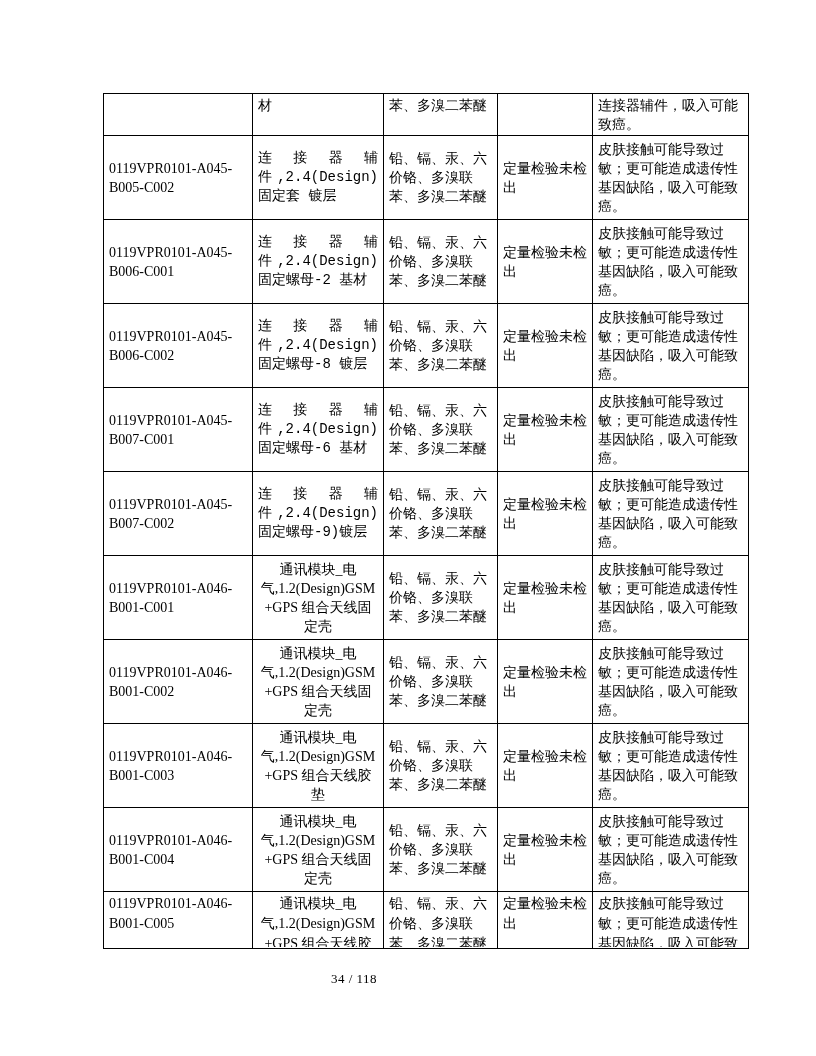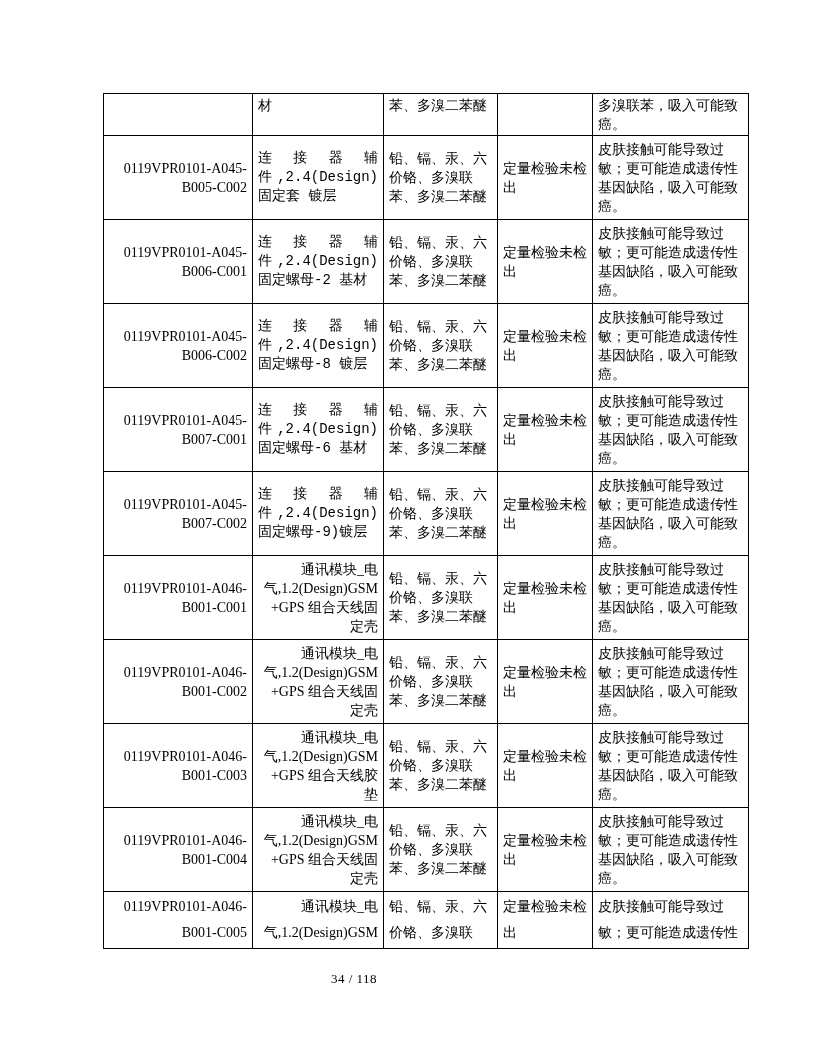--- a/index.html
+++ b/index.html
@@ -31,28 +31,28 @@
     line-height: 19px;
     padding: 1px 5px;
     vertical-align: middle;
     overflow: hidden;
     overflow-wrap: break-word;
   }
   tr.continuation { height: 41px; }
   tr.continuation td { vertical-align: top; padding-top: 2px; }
   tr.normal { height: 84px; }
   tr.cut { height: 56px; }
-  tr.cut td { vertical-align: top; line-height: 26px; padding-top: 2px; }
+  tr.cut td { vertical-align: top; line-height: 20px; padding-top: 2px; }
   tr.cut td .clip { max-height: 53px; overflow: hidden; }
 
-  td.col-part { font-size: 13px; line-height: 19px; text-align: right; }
+  td.col-part { font-size: 13px; line-height: 19px; }
   td.col-res  { padding: 1px 6px; }
 
   .name-justify { text-align: justify; text-align-last: left; font-family: Liberation Mono, monospace; }
-  .name-center  { text-align: right; }
+  .name-center  { text-align: center; }
   .name-left    { text-align: left; }
 
   .page-number {
     position: absolute;
     top: 971px;
     left: 0;
     width: 708px;
     text-align: center;
     font-size: 13px;
     letter-spacing: 0.5px;
@@ -79,21 +79,21 @@
           <td class="col-name name-left">
             <div class="clip">材</div>
           </td>
           <td class="col-sub">
             <div class="clip">苯、多溴二苯醚</div>
           </td>
           <td class="col-res">
             <div class="clip"></div>
           </td>
           <td class="col-health">
-            <div class="clip">多溴联苯，吸入可能致癌。</div>
+            <div class="clip">连接器辅件，吸入可能致癌。</div>
           </td>
         </tr>
         <tr class="normal">
           <td class="col-part">
             <div class="clip">0119VPR0101-A045-B005-C002</div>
           </td>
           <td class="col-name name-justify">
             <div class="clip">连接器辅件,2.4(Design)固定套 镀层</div>
           </td>
           <td class="col-sub">

